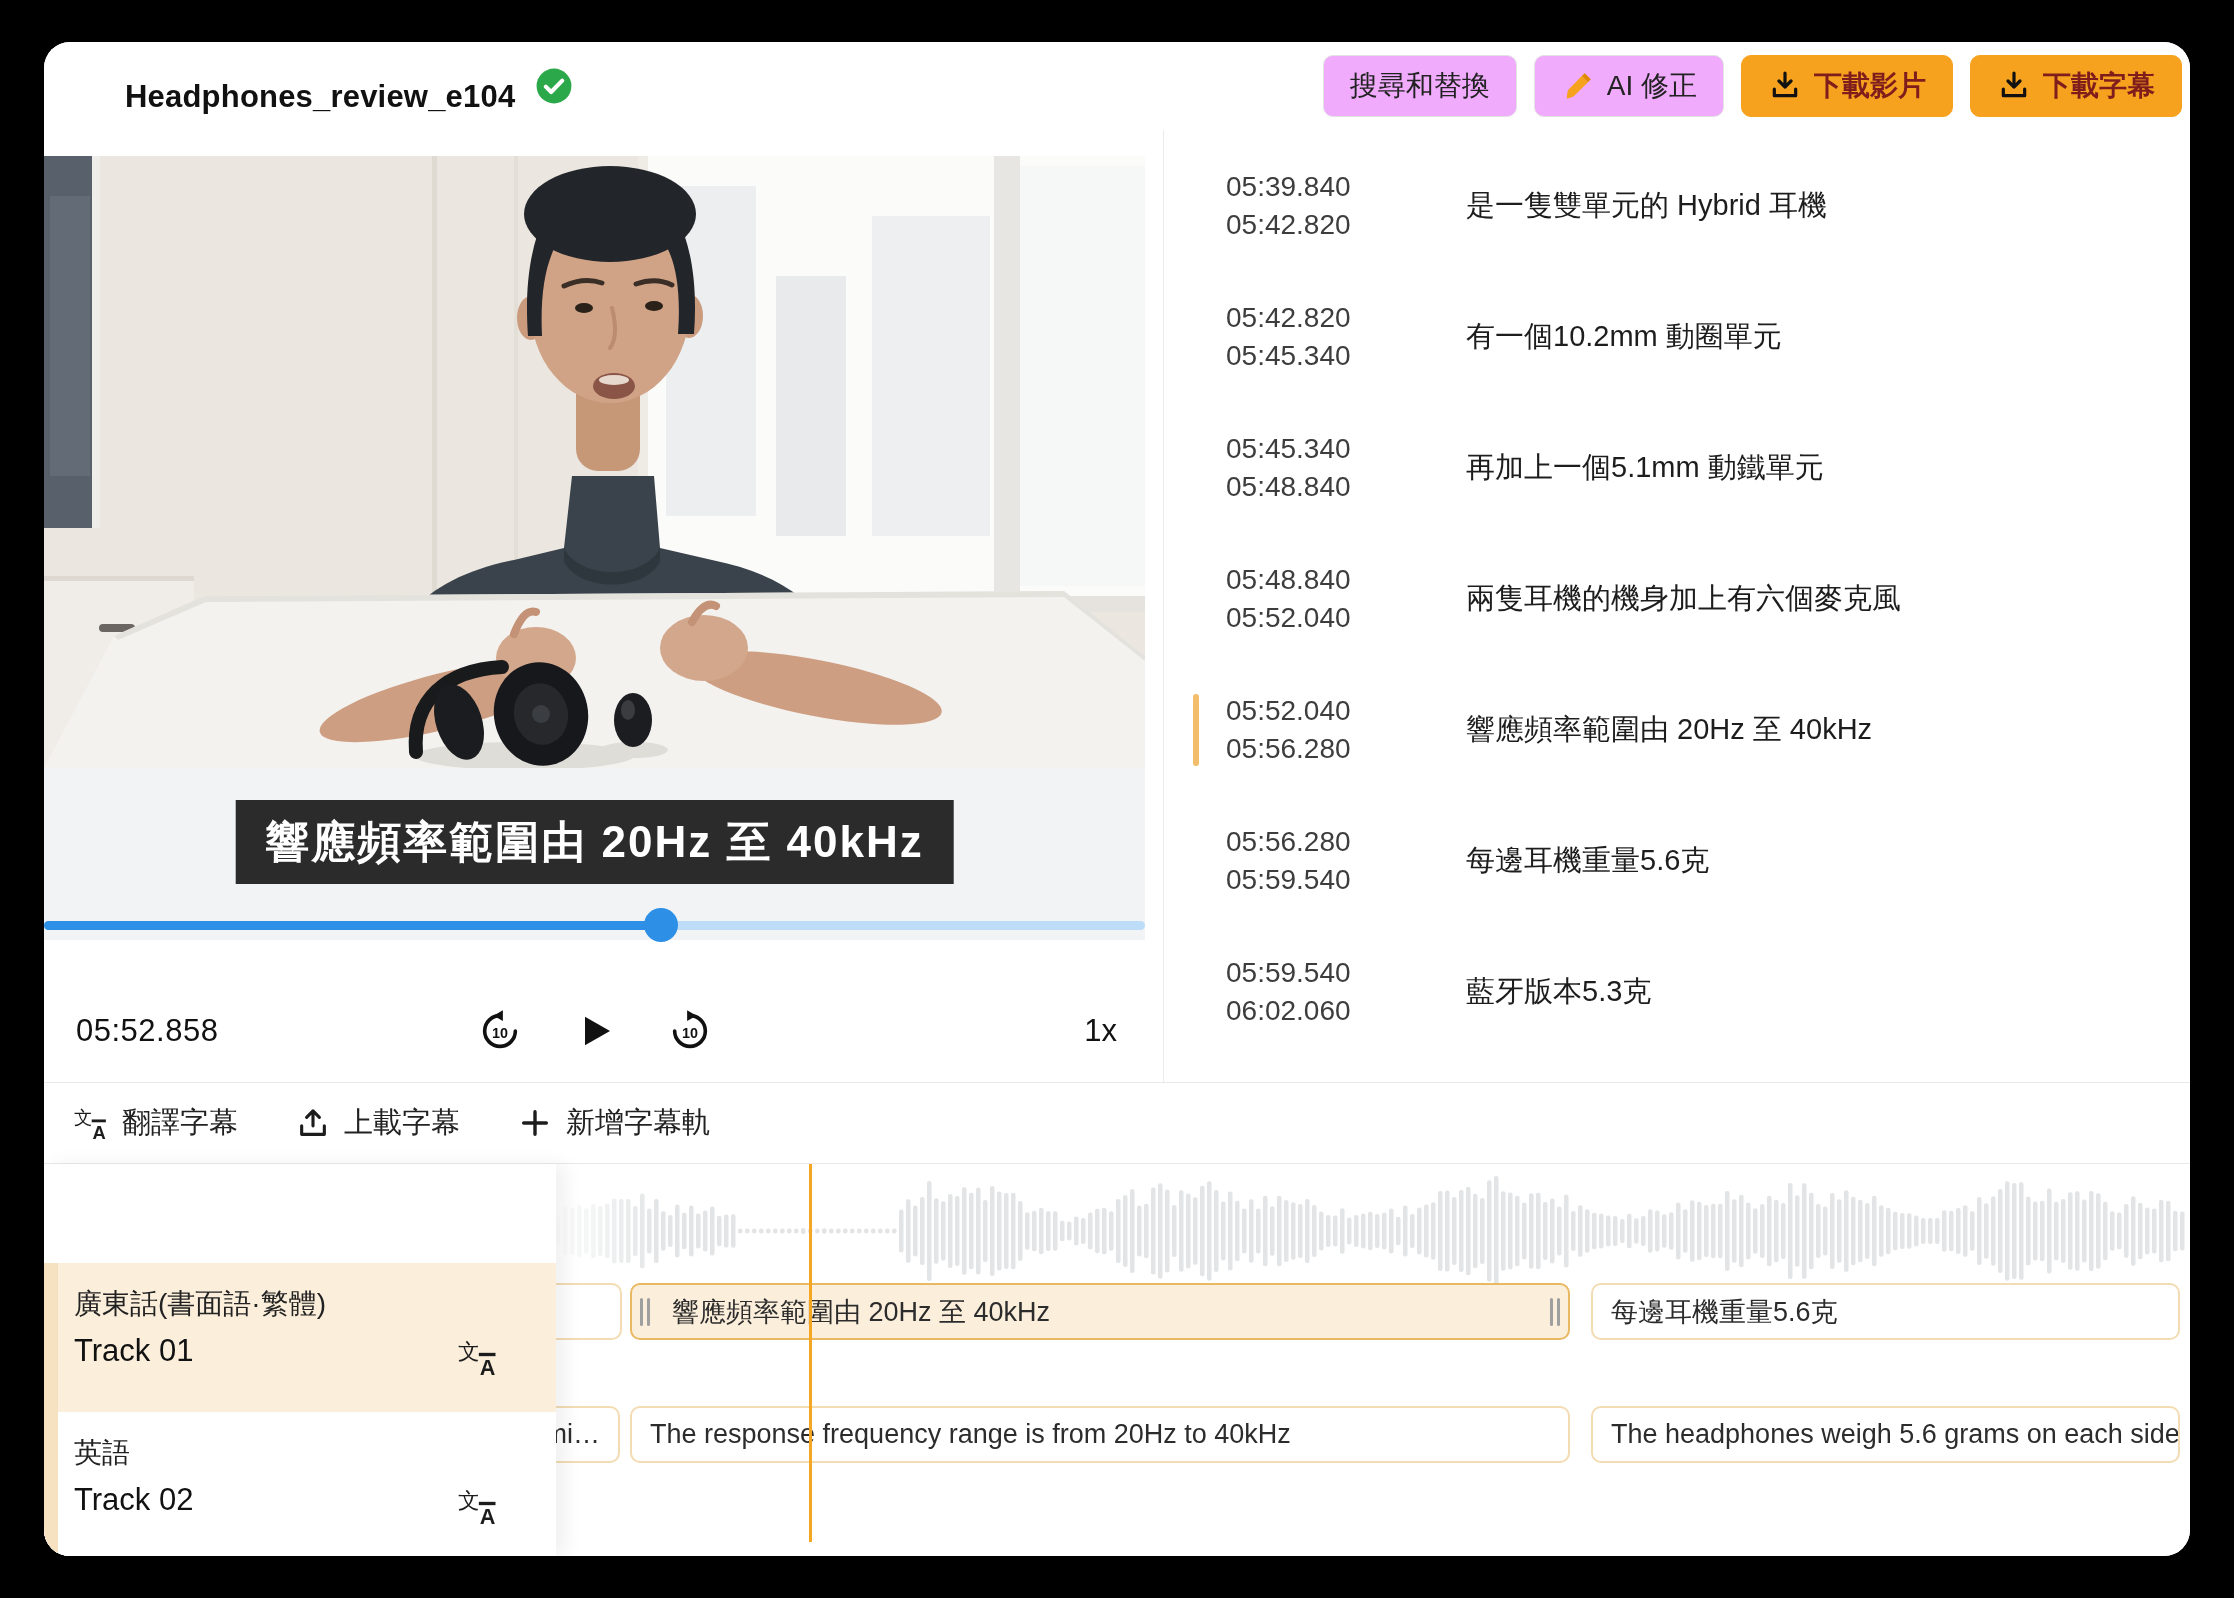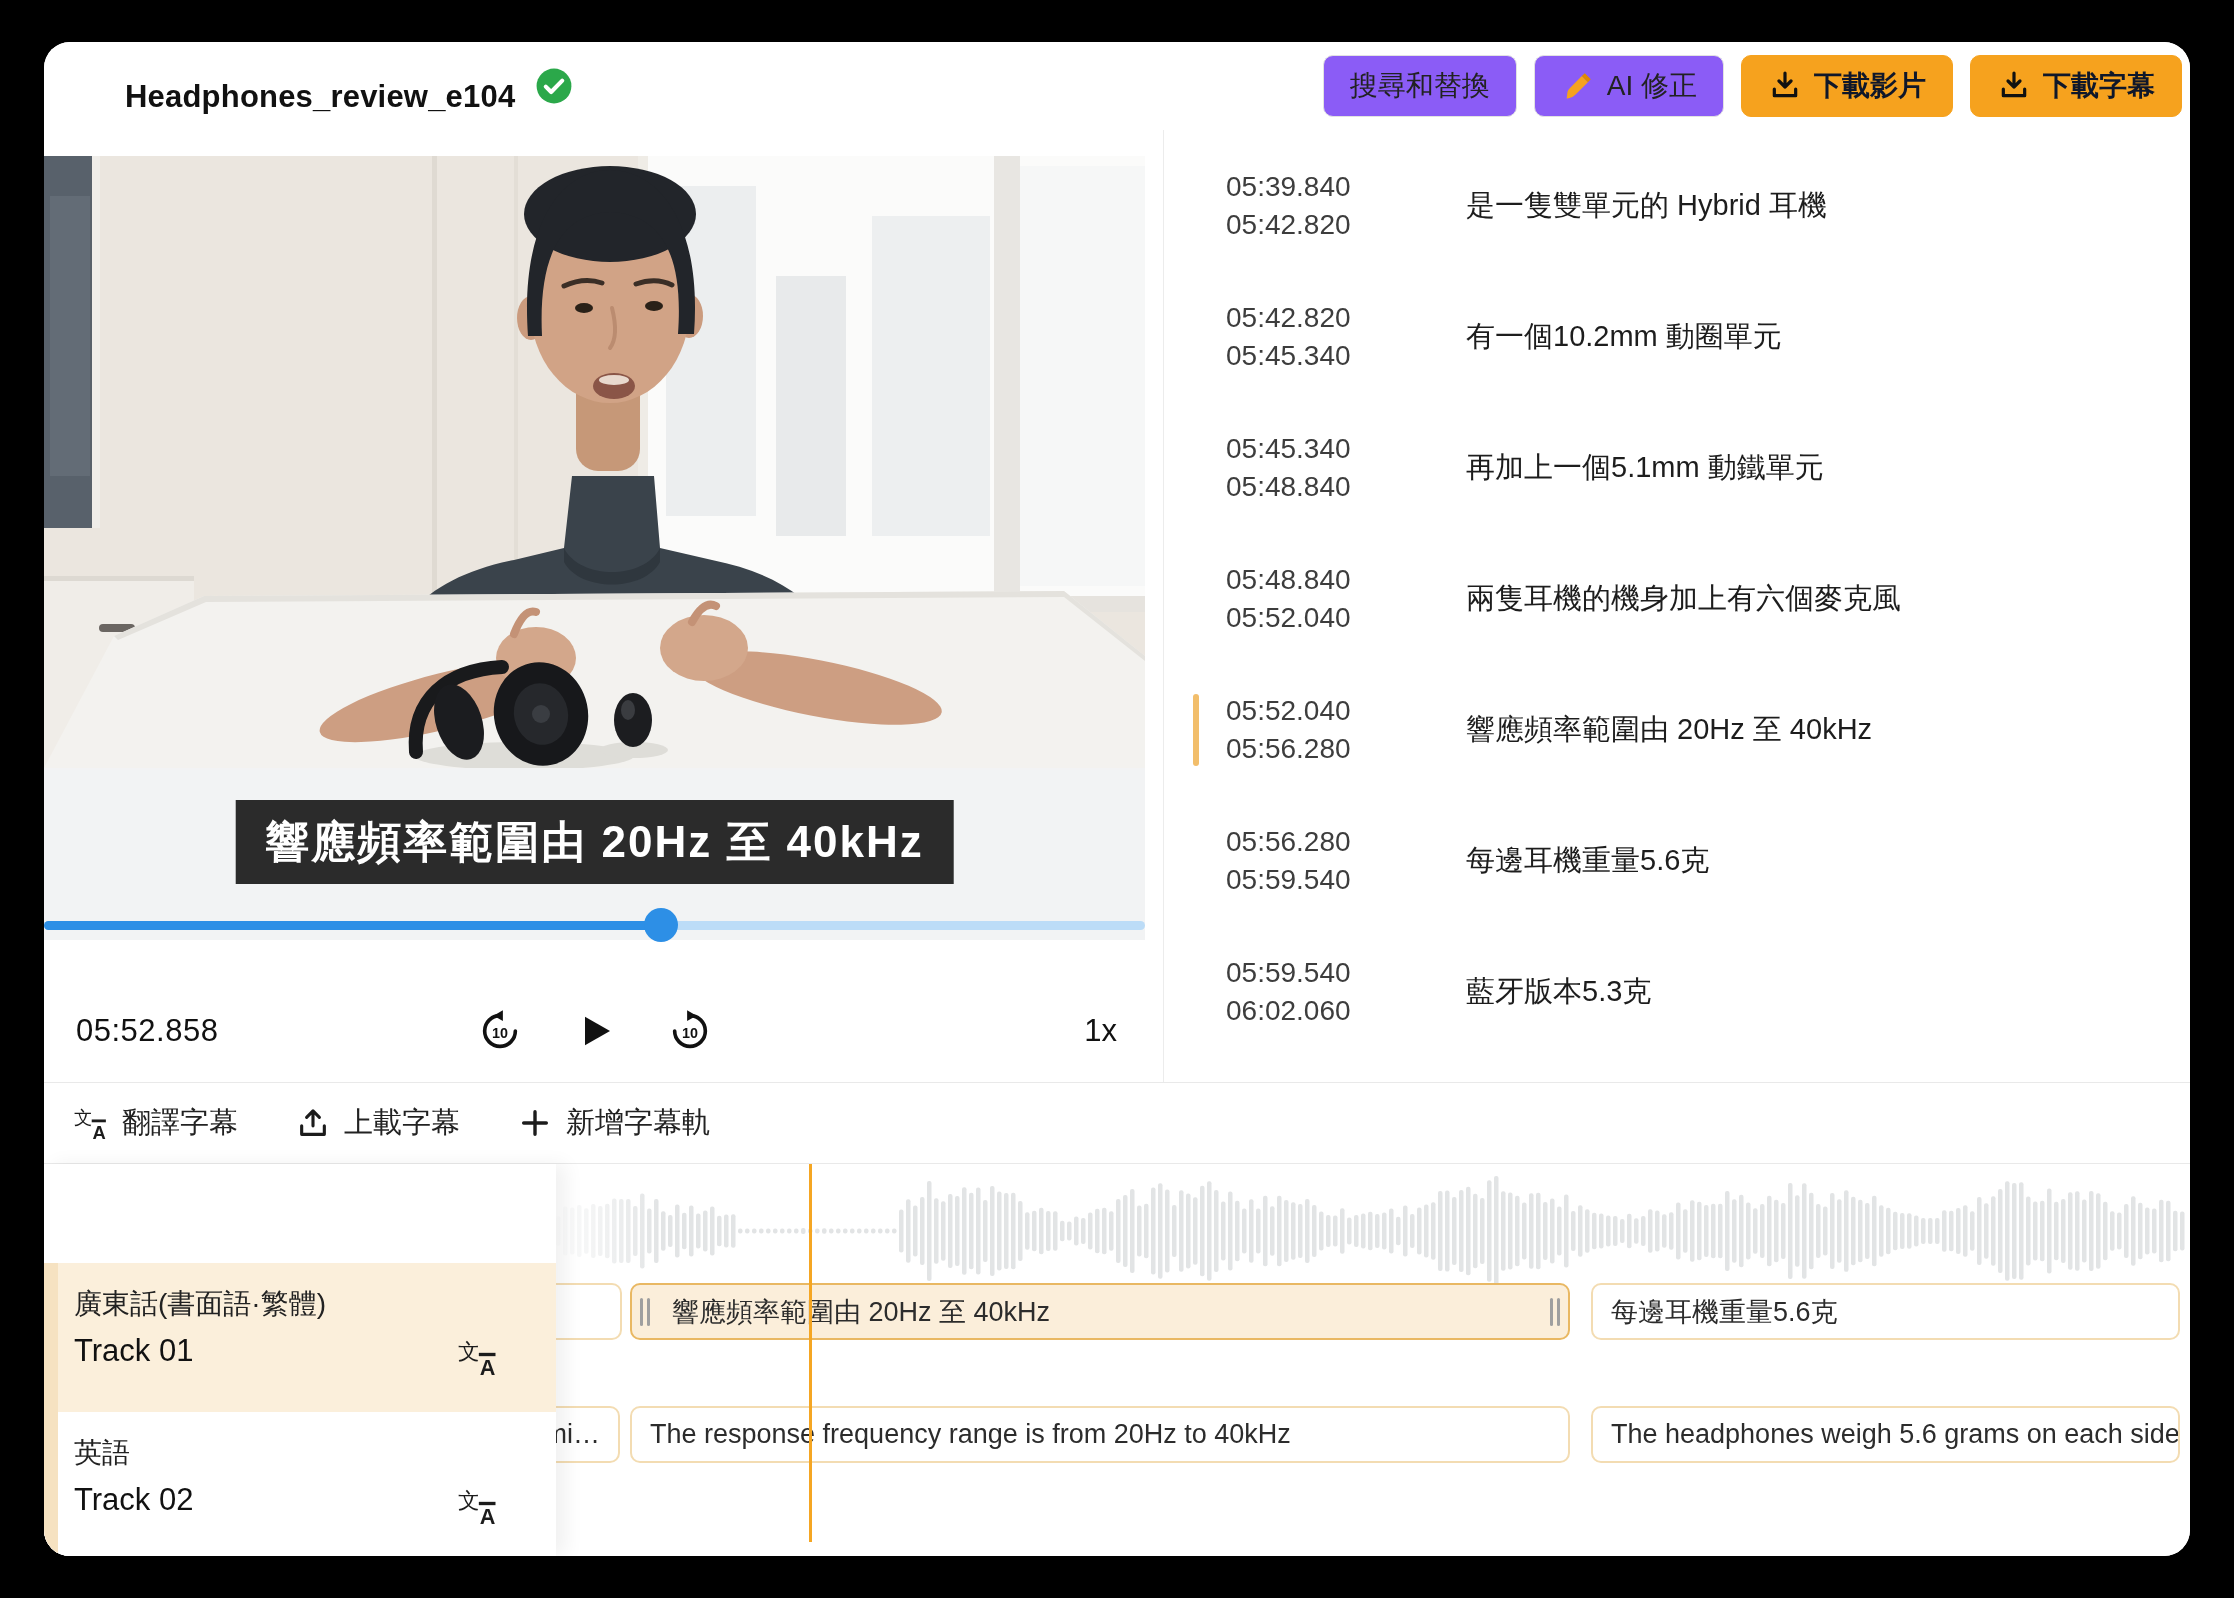--- a/index.html
+++ b/index.html
@@ -5,23 +5,23 @@
   * { margin:0; padding:0; box-sizing:border-box; }
   html,body { width:2234px; height:1598px; background:#000; font-family:"Liberation Sans","DejaVu Sans",sans-serif; overflow:hidden; }
   .card { position:absolute; left:44px; top:42px; width:2146px; height:1514px; background:#fff; border-radius:26px; overflow:hidden; }
 
   
   .header { position:absolute; left:0; top:0; width:100%; height:88px; background:#fff; display:flex; align-items:center; }
   .title-wrap { position:absolute; left:81px; top:0; height:88px; display:flex; align-items:center; gap:20px; }
   .title { font-size:31px; font-weight:bold; color:#111; letter-spacing:.2px;margin-top:21px; }
   .badge { width:38px; height:38px; display:inline-block; }
   .hbtns { position:absolute; right:8px; top:13px; display:flex; gap:17px; }
-  .hbtn { display:flex; align-items:center; gap:12px; height:62px; padding:0 26px; background:#8b5cf6; border:1px solid #e2e2e2; border-radius:10px; font-size:28px; font-weight:500; color:#222; font-family:inherit; cursor:pointer; }
+  .hbtn { display:flex; align-items:center; gap:12px; height:62px; padding:0 26px; background:#f0abfc; border:1px solid #e2e2e2; border-radius:10px; font-size:28px; font-weight:500; color:#222; font-family:inherit; cursor:pointer; }
   .hbtn .bicon { width:34px; height:34px; display:inline-block; }
-  .hbtn.orange { background:#F6A21E; border-color:#F6A21E; color:#0f172a; font-weight:bold; }
+  .hbtn.orange { background:#F6A21E; border-color:#F6A21E; color:#7f1d1d; font-weight:bold; }
 
   
   .video { position:absolute; left:0; top:114px; width:1101px; height:612px; background:#EBE6DF; }
   .video svg { display:block; }
   .player-under { position:absolute; left:0; top:726px; width:1101px; height:172px; background:#F2F3F4; }
   .overlay-sub { position:absolute; left:50%; transform:translateX(-50%); top:32px; height:84px; line-height:84px; background:#2B2B2B; color:#fff; font-size:44px; font-weight:bold; padding:0 30px; white-space:nowrap; letter-spacing:2px; }
   .progress { position:absolute; left:0; top:874px; width:1101px; height:18px; }
   .progress .track { position:absolute; left:0; top:5px; width:100%; height:9px; background:#BCDCF7; border-radius:5px; }
   .progress .fill { position:absolute; left:0; top:5px; width:56%; height:9px; background:#2D8FE6; border-radius:5px 0 0 5px; }
   .progress .thumb { position:absolute; left:calc(56% - 17px); top:-8px; width:34px; height:34px; border-radius:50%; background:#2D8FE6; }

